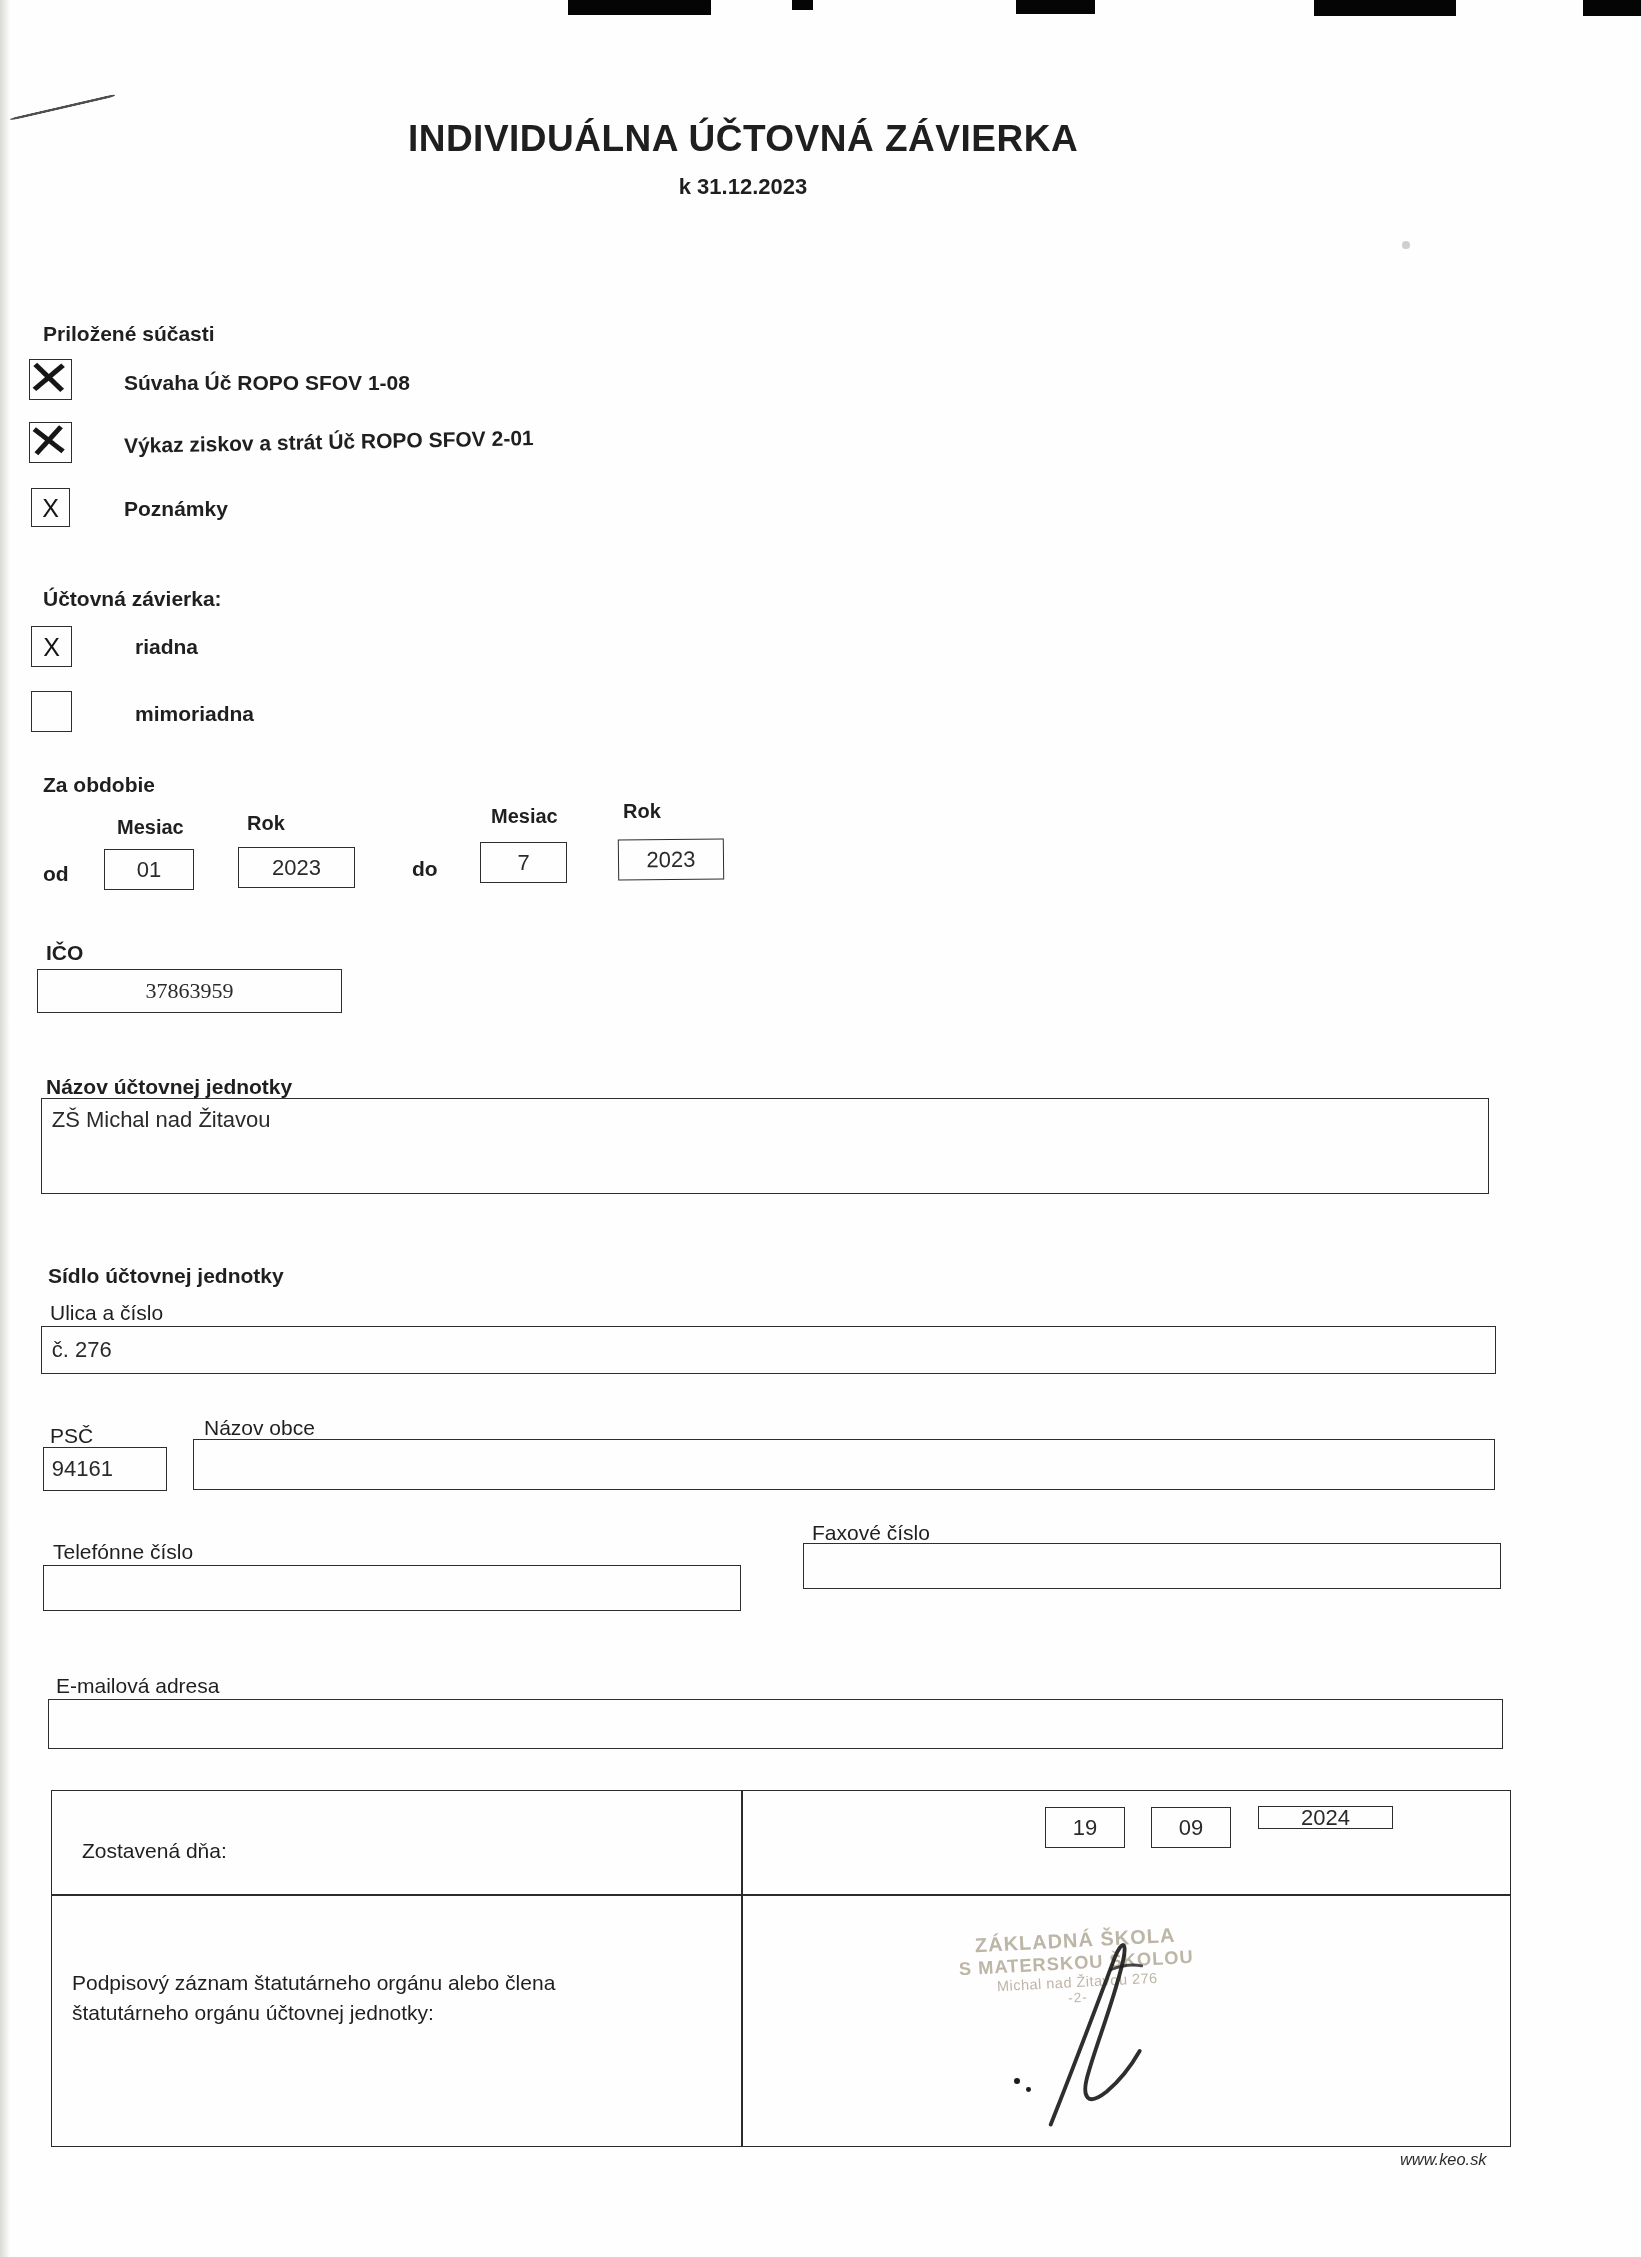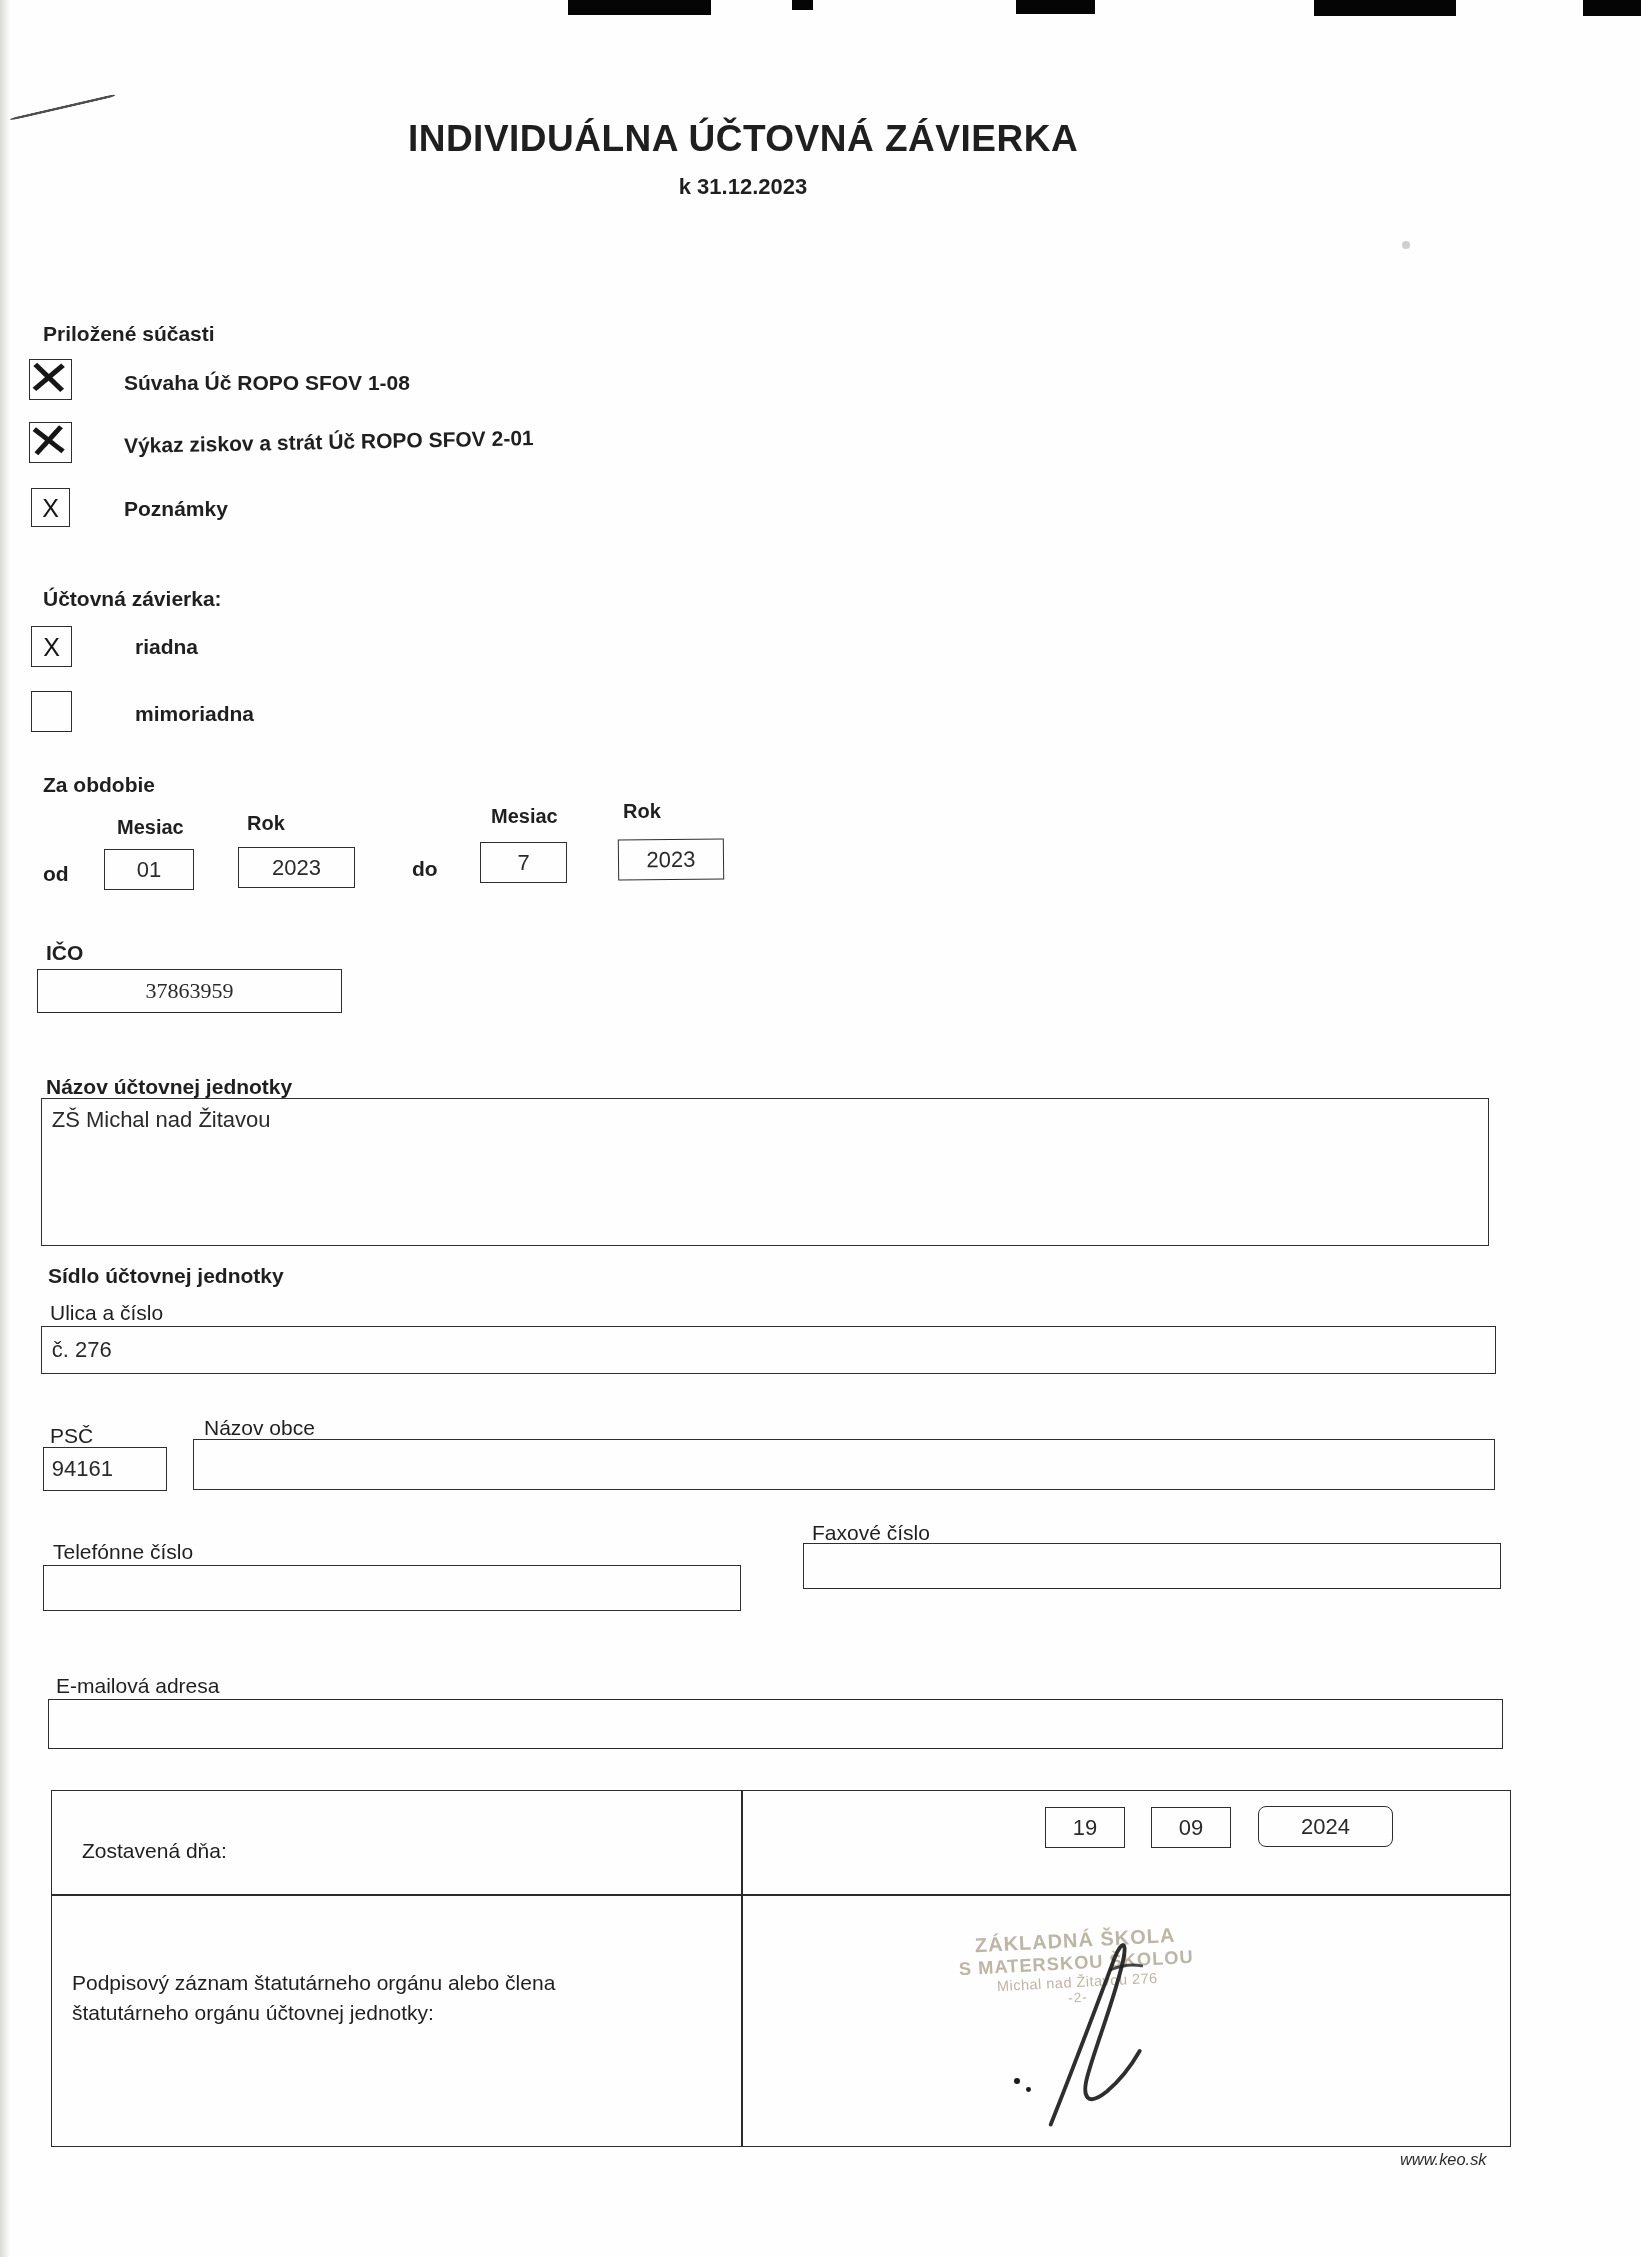--- a/index.html
+++ b/index.html
@@ -118,21 +118,21 @@
   <div class="abs box field center val" style="left:618px;top:839px;width:106px;height:41px;transform:rotate(-0.6deg);">
     <span>2023</span>
   </div>
 
   <div class="abs lbl b" style="left:46px;top:941px;">IČO</div>
   <div class="abs box field center val" style="left:37px;top:969px;width:305px;height:44px;font-family:Liberation Serif, serif;">
     <span>37863959</span>
   </div>
 
   <div class="abs lbl b" style="left:46px;top:1075px;">Názov účtovnej jednotky</div>
-  <div class="abs box" style="left:41px;top:1098px;width:1448px;height:148px;">
+  <div class="abs box" style="left:41px;top:1098px;width:1448px;height:96px;">
     <div class="val" style="padding:7.7px 0 0 9.7px;">ZŠ Michal nad Žitavou</div>
   </div>
 
   <div class="abs lbl b" style="left:48px;top:1264px;">Sídlo účtovnej jednotky</div>
 
   <div class="abs lbl" style="left:50px;top:1301px;">Ulica a číslo</div>
   <div class="abs box field val" style="left:41px;top:1326px;width:1455px;height:48px;">
     <span>č. 276</span>
   </div>
 
@@ -165,21 +165,21 @@
     <div class="hline" style="top:103px;"></div>
   </div>
 
   <div class="abs lbl" style="left:82px;top:1839px;">Zostavená dňa:</div>
   <div class="abs box field center val" style="left:1045px;top:1807px;width:80px;height:41px;">
     <span>19</span>
   </div>
   <div class="abs box field center val" style="left:1151px;top:1807px;width:80px;height:41px;">
     <span>09</span>
   </div>
-  <div class="abs box field center val" style="left:1258px;top:1806px;width:135px;height:41px;border-radius:8px;">
+  <div class="abs box field center val" style="left:1258px;top:1806px;width:135px;height:23px;">
     <span>2024</span>
   </div>
 
   <div class="abs lbl" style="left:72px;top:1968px;width:589px;white-space:normal;line-height:30px;">Podpisový záznam štatutárneho orgánu alebo člena štatutárneho orgánu účtovnej jednotky:</div>
 
   <div class="abs stamp" style="left:917px;top:1929px;width:319px;">
     <div class="s1">ZÁKLADNÁ ŠKOLA</div>
     <div class="s2">S MATERSKOU ŠKOLOU</div>
     <div class="s3">Michal nad Žitavou 276</div>
     <div class="s4">-2-</div>

